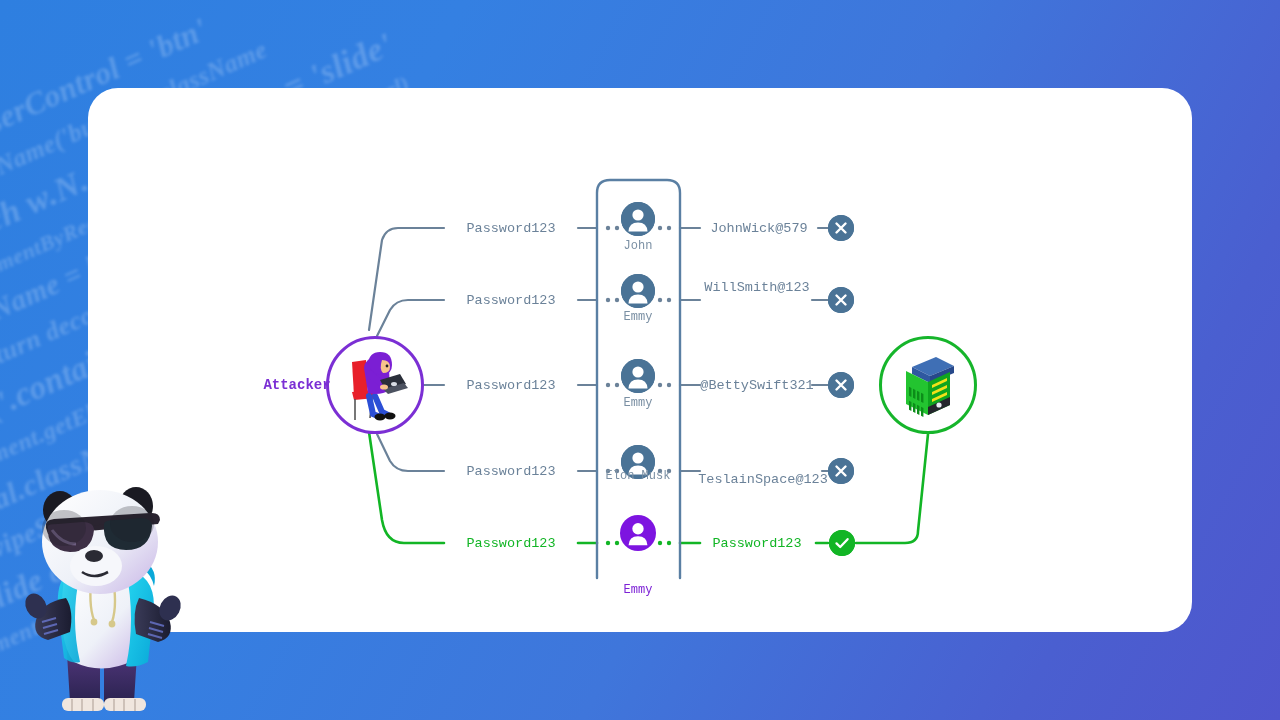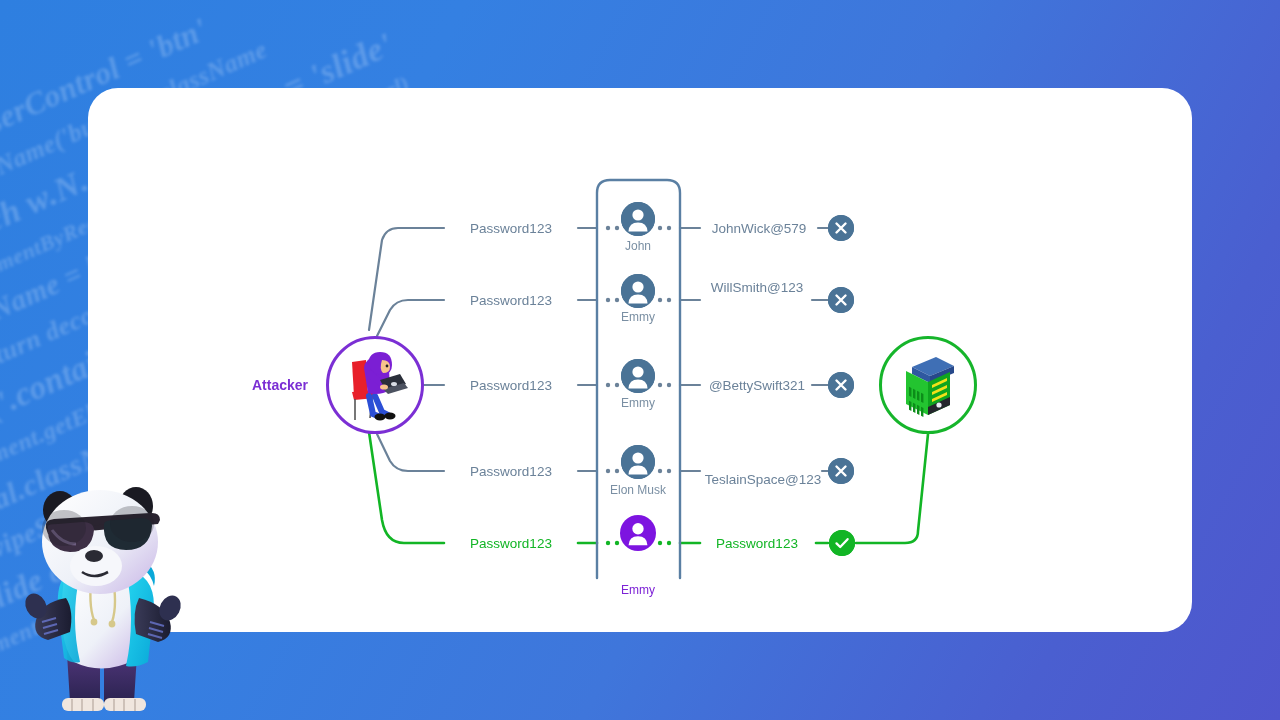--- a/index.html
+++ b/index.html
@@ -51,21 +51,21 @@
     background:#ffffff; border-radius:30px;
   }
 
   
   .diagram { position:absolute; left:0; top:0; width:1280px; height:720px; }
 
   
   .lbl {
     position:absolute; transform:translate(-50%,-50%);
     font-size:13.5px; color:#6b8299; white-space:nowrap;
-    font-family:Liberation Sans, sans-serif;
+    font-family:Liberation Mono, monospace;
   }
   .lbl.green { color:#12b525; }
   .lbl.name {
     font-size:12px; color:#7a8fa3;
   }
   .lbl.name-em { font-size:12px; color:#7d22d6; }
   .lbl.attacker {
     font-size:14px; font-weight:700; color:#7b2fd4;
   }
   .lbl.target {
@@ -224,21 +224,21 @@
 
       <path d="M32 28 Q40 36 49 39" stroke="#7b1fd4" stroke-width="7" fill="none" stroke-linecap="round"></path>
 
       <path d="M42 34 L62 28 L68 38 L48 45 Z" fill="#2a2f3a"></path>
       <path d="M45 43 L66 37 L70 42 L50 48 Z" fill="#4c5260"></path>
       <ellipse cx="56" cy="38" rx="3" ry="2" fill="#d8dce4"></ellipse>
 
       <ellipse cx="46" cy="41" rx="4" ry="2.6" fill="#f7c48b"></ellipse>
     </svg>
   </div>
-  <div class="lbl attacker" style="left:280px; top:385px;">Attacker</div>
+  <div class="lbl attacker" style="left:297px; top:385px;">Attacker</div>
 
   <div class="server-node">
     <svg width="72" height="72" viewBox="0 0 72 72" xmlns="http://www.w3.org/2000/svg">
 
       <path d="M20 18 L44 8 L62 17 L38 27 Z" fill="#3f6fb5"></path>
       <path d="M20 18 L38 27 L38 34 L20 25 Z" fill="#2f58a0"></path>
       <path d="M38 27 L62 17 L62 24 L38 34 Z" fill="#27488a"></path>
 
       <path d="M14 22 L36 33 L36 66 L14 55 Z" fill="#23c430"></path>
 
@@ -316,21 +316,21 @@
   </div>
 
   <div class="lbl" style="left:511px; top:471px;">Password123</div>
   <div class="avatar" style="left:638px; top:462px;">
     <svg viewBox="0 0 34 34">
       <circle cx="17" cy="17" r="17" fill="#4a7396"></circle>
       <circle cx="17" cy="13" r="5.6" fill="#fff"></circle>
       <path d="M7.5 29.5 Q8 20.5 17 20.5 Q26 20.5 26.5 29.5 Z" fill="#fff"></path>
     </svg>
   </div>
-  <div class="lbl name" style="left:638px; top:490px;">Elon Musk</div>
+  <div class="lbl name" style="left:638px; top:476px;">Elon Musk</div>
   <div class="lbl" style="left:763px; top:471px;margin-top:8px;">TeslainSpace@123</div>
   <div class="badge fail" style="left:841px; top:471px;">
     <svg viewBox="0 0 26 26">
       <circle cx="13" cy="13" r="13" fill="#4a7396"></circle>
       <path d="M8.5 8.5 L17.5 17.5 M17.5 8.5 L8.5 17.5" stroke="#fff" stroke-width="2.4" stroke-linecap="round"></path>
     </svg>
   </div>
 
   <div class="lbl green" style="left:511px; top:543px;">Password123</div>
   <div class="avatar emmy" style="left:638px; top:533px;">

